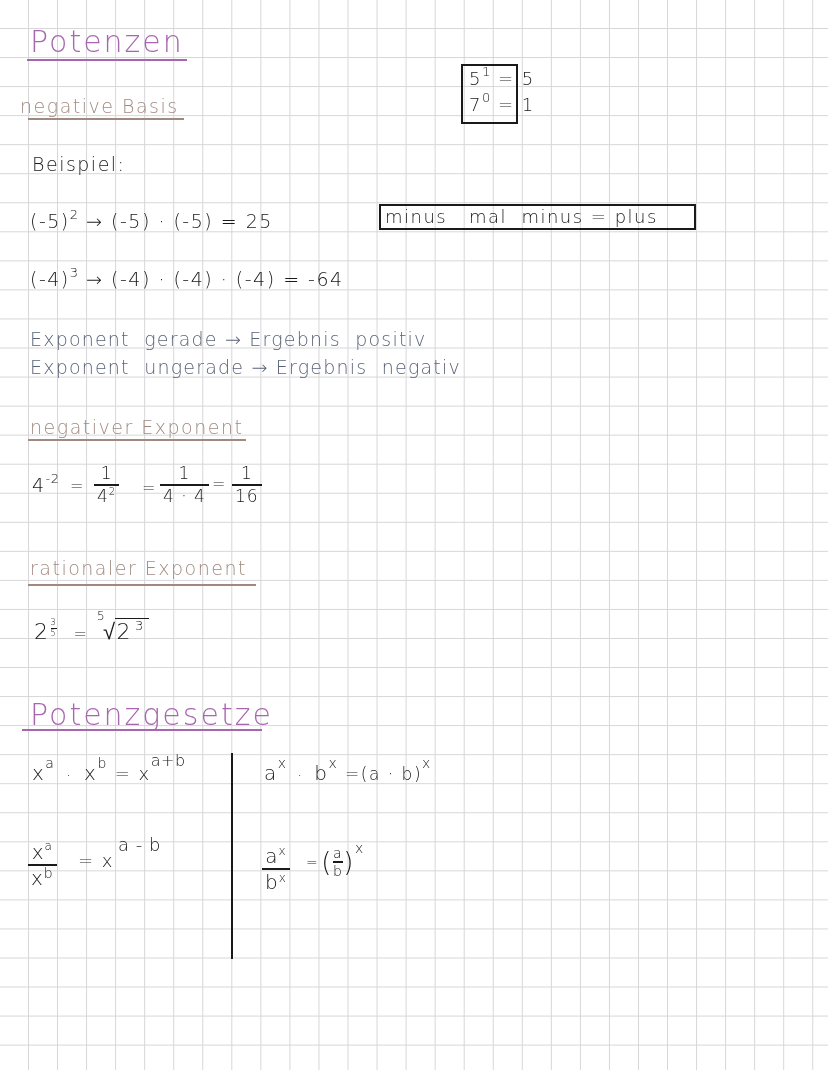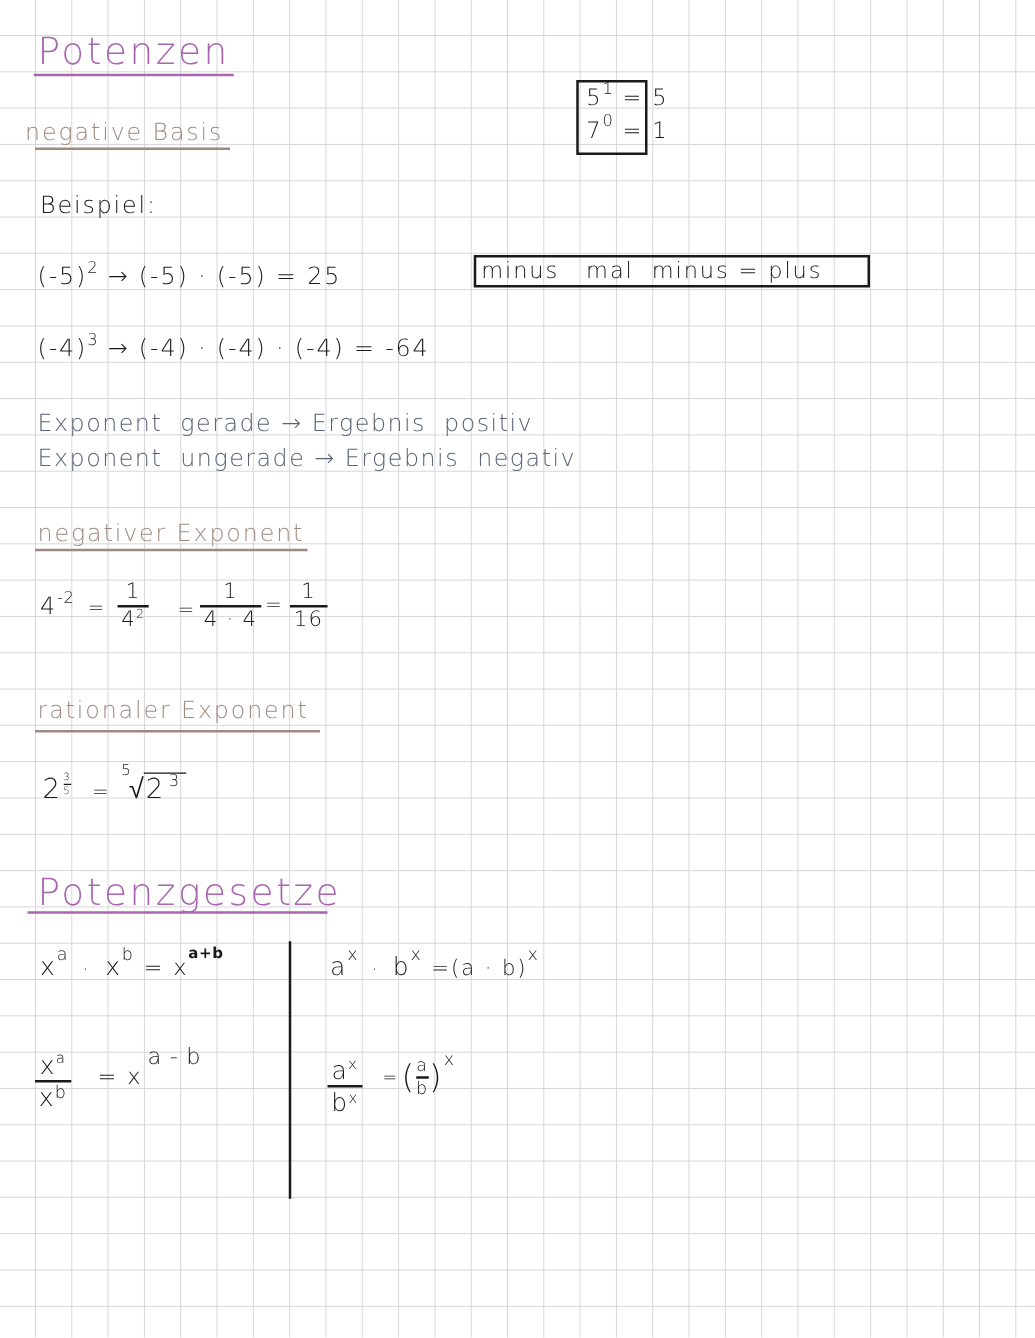--- a/index.html
+++ b/index.html
@@ -188,21 +188,21 @@
 
 <div class="abs hand title" style="left:30px; top:700px;">Potenzgesetze</div>
 <div class="title-underline" style="left:22px; top:729px; width:240px;"></div>
 
 <div class="divider" style="left:231px; top:753px; height:206px;"></div>
 
 <div class="abs hand ink" style="left:32px; top:763px; font-size:20px;">
   <span>x</span><span class="sup" style="font-size:14px; top:-12px;">a</span>
   <span style="font-size:14px; margin:0 4px;">·</span>
   <span>x</span><span class="sup" style="font-size:14px; top:-12px;">b</span>
-  <span style="font-size:18px;">= x</span><span class="sup" style="font-size:12px; top:-14px;font-weight:bold;">a+b</span>
+  <span style="font-size:18px;">= x</span><span class="sup" style="font-size:16px; top:-14px;">a+b</span>
 </div>
 
 <div class="abs hand ink" style="left:264px; top:763px; font-size:20px;">
   <span>a</span><span class="sup" style="font-size:14px; top:-12px;">x</span>
   <span style="font-size:14px; margin:0 3px;">·</span>
   <span>b</span><span class="sup" style="font-size:14px; top:-12px;">x</span>
   <span style="font-size:17px;">=(a · b)</span><span class="sup" style="font-size:14px; top:-12px;">x</span>
 </div>
 
 <div class="frac hand" style="left:28px; top:842px; font-size:20px;">

